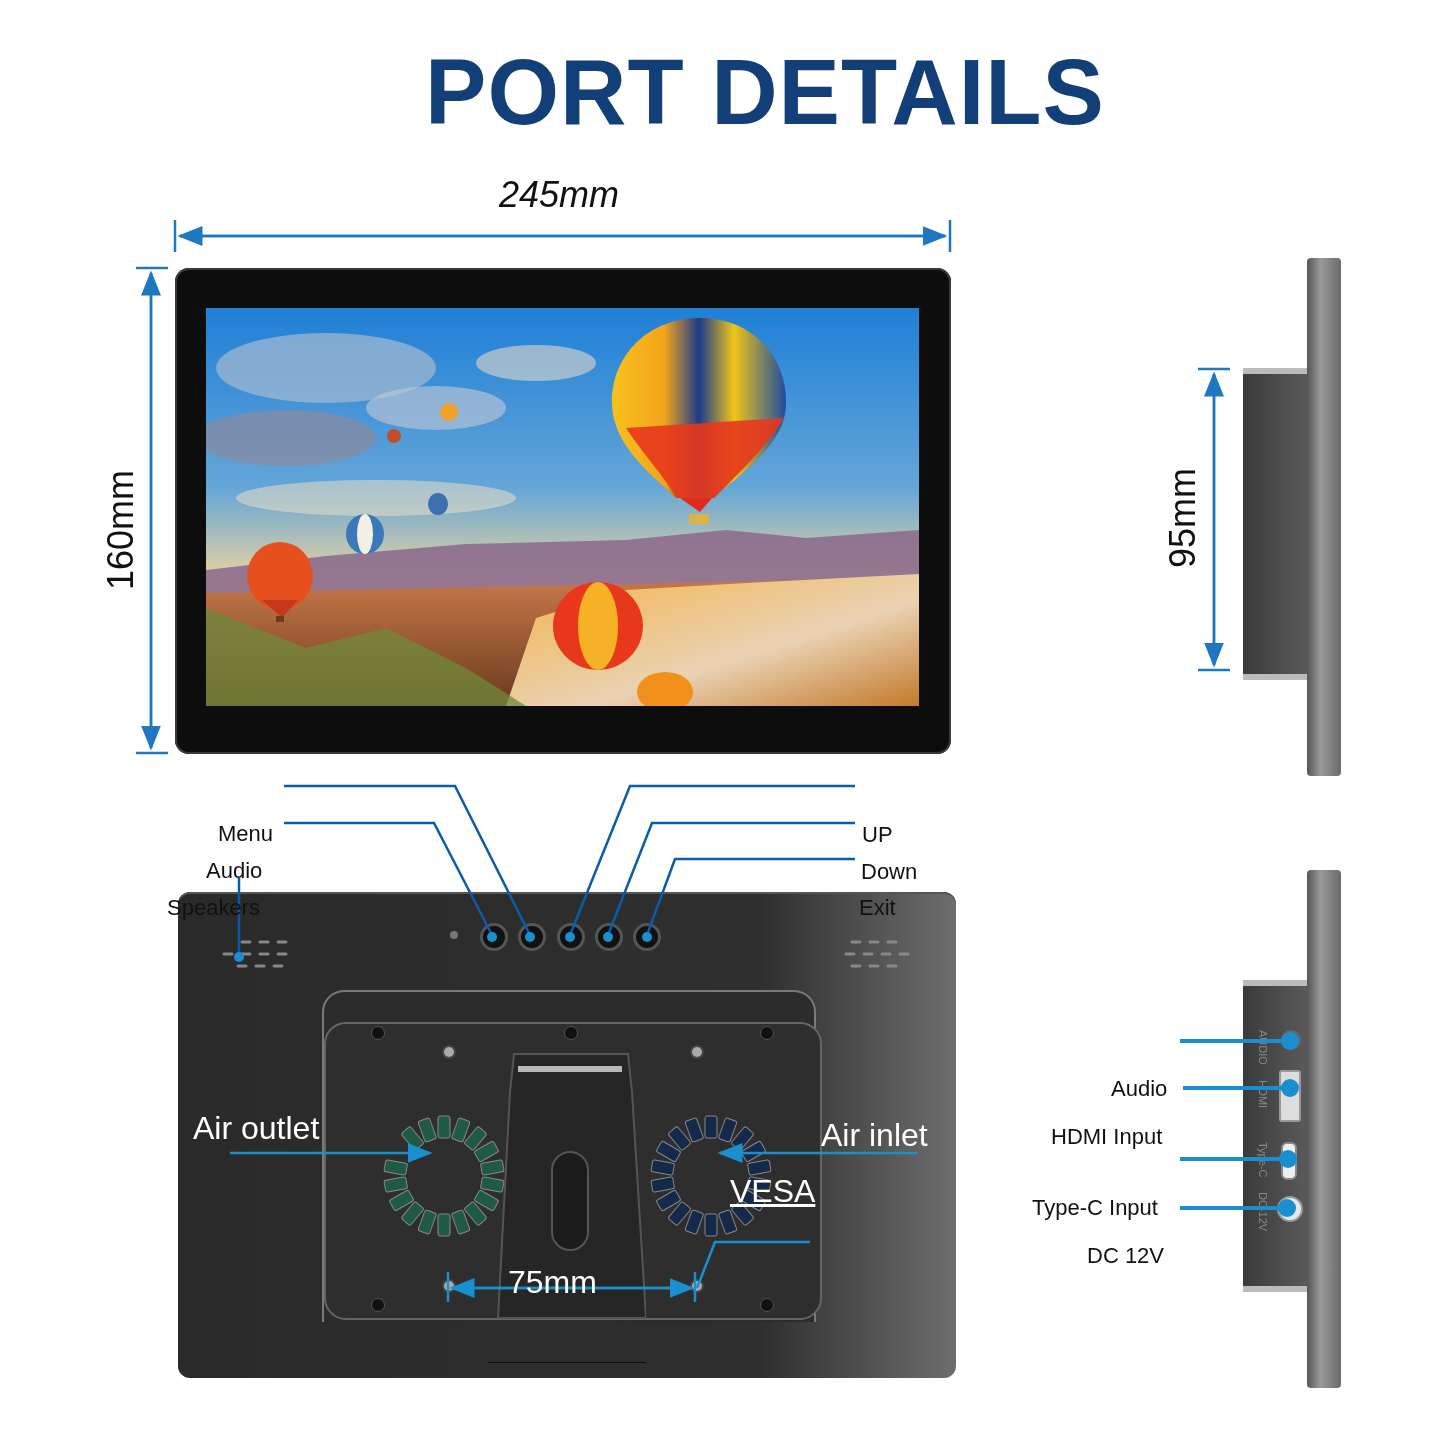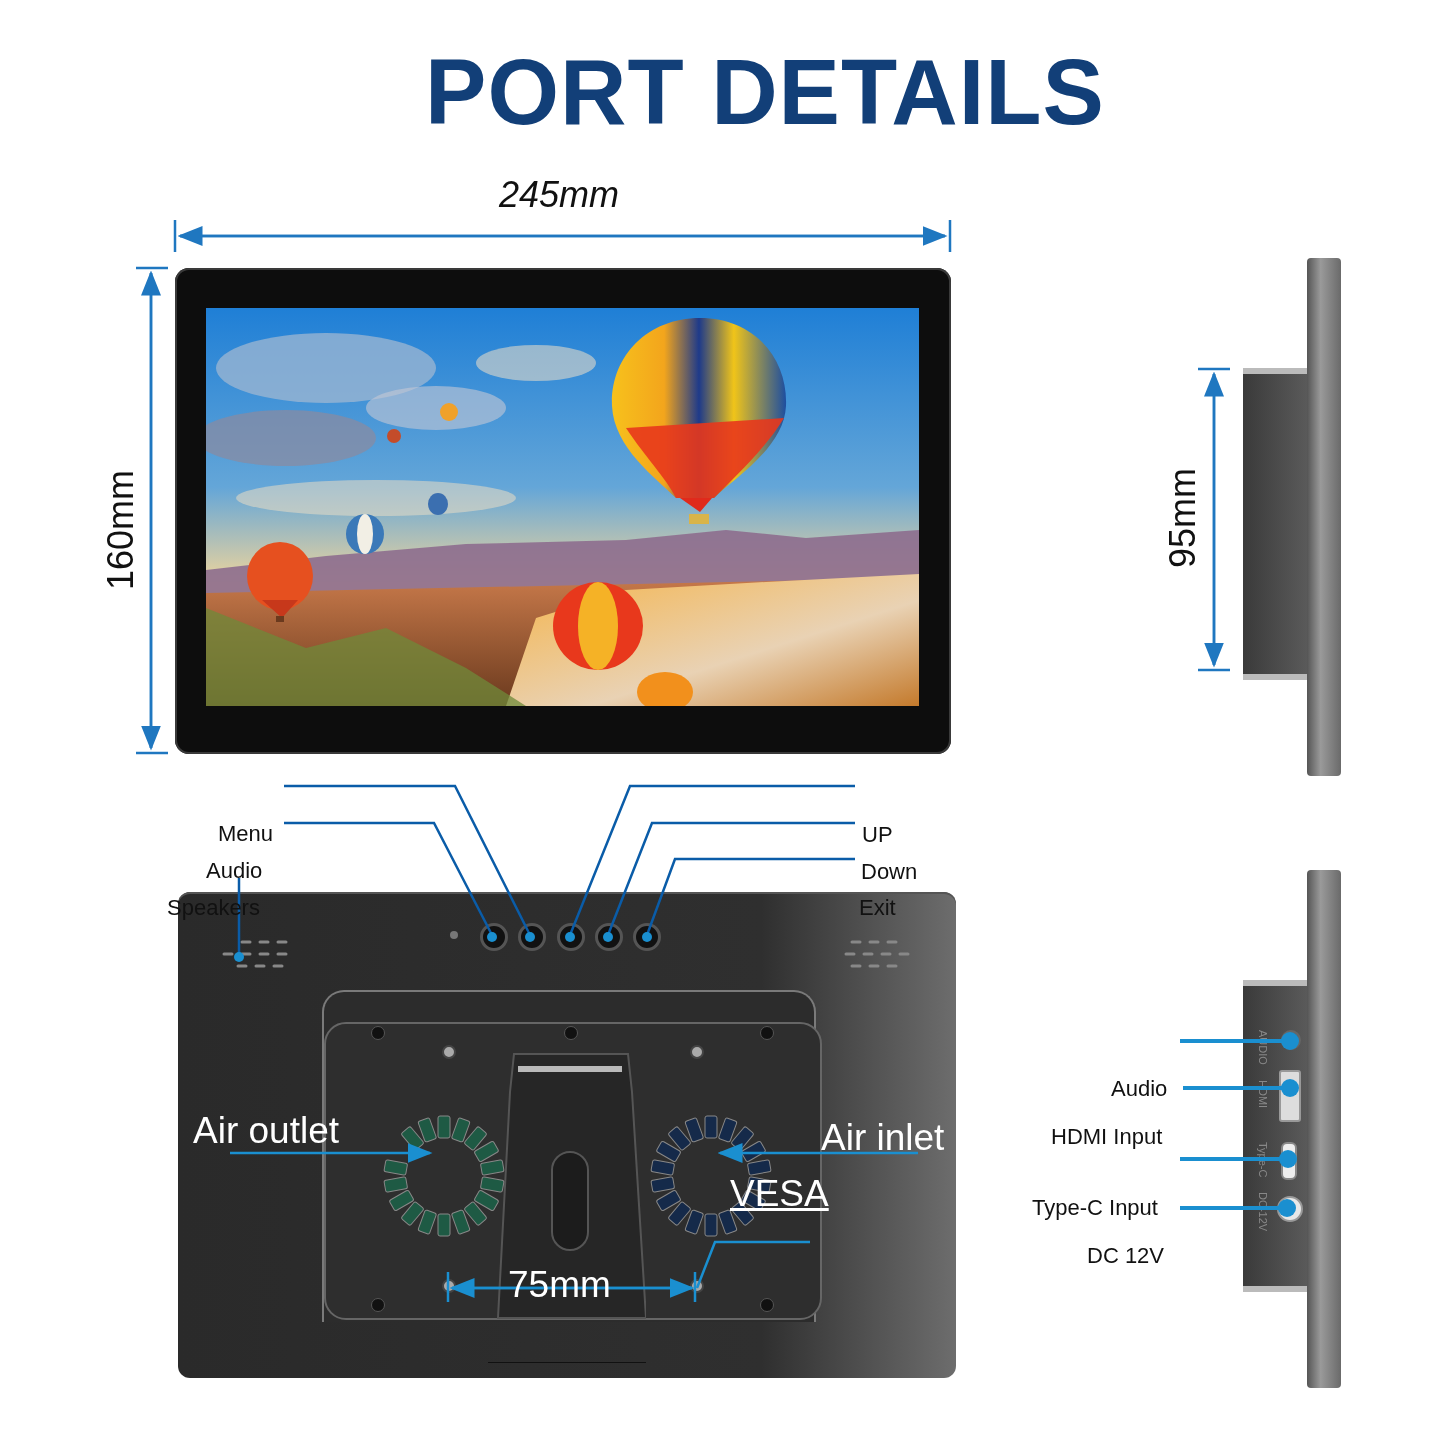--- a/index.html
+++ b/index.html
@@ -1,21 +1,21 @@
 <!DOCTYPE html>
 <html><head>
 <meta charset="utf-8">
 <style>
   html,body{margin:0;padding:0;background:#ffffff;}
   body{width:1445px;height:1445px;position:relative;overflow:hidden;font-family:"Liberation Sans",sans-serif;color:#111;}
   .abs{position:absolute;}
   .title{left:0;top:40px;width:1530px;text-align:center;font-size:92px;font-weight:bold;color:#123f78;letter-spacing:1px;}
   .dim-label{font-size:36px;color:#111;white-space:nowrap;}
   .callout{font-size:22px;color:#111;white-space:nowrap;margin-top:48px;}
-  .callout-w{font-size:37px;color:#fff;white-space:nowrap;}
+  .callout-w{font-size:32px;color:#fff;white-space:nowrap;}
   svg.over{position:absolute;left:0;top:0;pointer-events:none;}
 </style>
 </head>
 <body>
 
 <div class="abs title" style="left:0;width:1530px;">PORT DETAILS</div>
 
 <div class="abs" style="left:175px;top:268px;width:776px;height:486px;">
   <div class="abs" style="left:0;top:0;width:776px;height:486px;background:#0d0d0d;border-radius:14px;box-shadow:inset 0 0 0 2px #3a3a3a;"></div>
   <svg class="abs" style="left:31px;top:40px;" width="713" height="398" viewBox="0 0 713 398">

